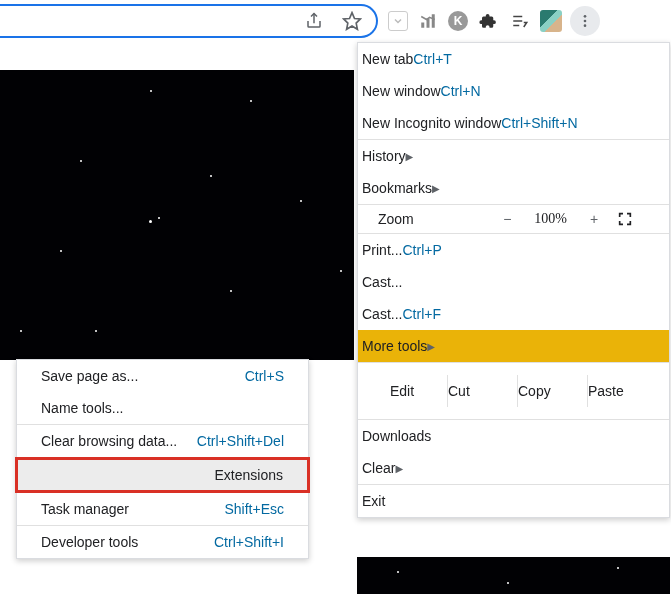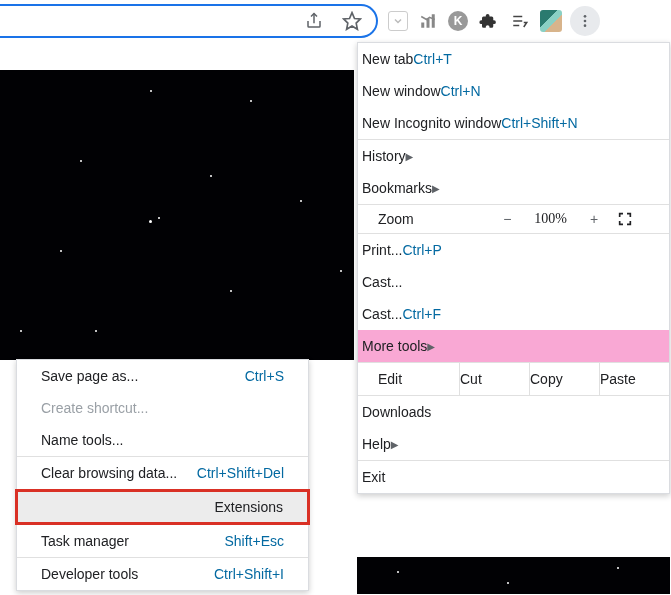--- a/index.html
+++ b/index.html
@@ -91,21 +91,21 @@
   }
   .menu-item {
     display:flex;
     align-items:center;
     justify-content:flex-start;
     padding: 8px 4px;
     cursor:pointer;
     color:#202124;
   }
   .menu-item.hover {
-    background:#f9a8d4;
+    background:#eab308;
   }
   .shortcut { color:#0369a1; }
   .sep { height:1px; background:#e0e0e0; }
   .submenu-arrow {
     color:#5f6368;
     font-size: 10px;
   }
   .zoom-row {
     display:flex;
     align-items:center;
@@ -114,21 +114,21 @@
   }
   .zoom-btn {
     color:#5f6368; width:26px; text-align:center; cursor:pointer;
   }
   .zoom-label{ flex:1; }
   .zoom-val{ color:#202124; margin: 0 4px; font-family: Liberation Serif, serif; }
   .fs-icon{ color:#202124; }
   .edit-row {
     display:flex;
     align-items:center;
-    padding:0;
+    padding:12px;
   }
   .edit-row .edit-lbl { padding:8px 20px; flex:1; }
   .edit-row .edit-btn {
     padding:8px 0;
     width:70px;
     text-align:left;
     border-left:1px solid #e0e0e0;
     color:#202124;
     cursor:pointer;
   }
@@ -292,37 +292,34 @@
     <span class="edit-lbl">Edit</span>
     <span class="edit-btn">Cut</span>
     <span class="edit-btn">Copy</span>
     <span class="edit-btn">Paste</span>
   </div>
   <div class="sep"></div>
   <div class="menu-item">
     <span>Downloads</span>
   </div>
   <div class="menu-item">
-    <span>Help</span>
+    <span>Clear</span>
     <span class="submenu-arrow">▶</span>
   </div>
   <div class="sep"></div>
   <div class="menu-item">
     <span>Exit</span>
   </div>
 </div>
 
 <div class="sub-menu">
   <div class="sub-item">
     <span>Save page as...</span>
     <span class="shortcut">Ctrl+S</span>
   </div>
-  <div class="sub-item disabled">
-    <span>Create shortcut...</span>
-  </div>
   <div class="sub-item">
     <span>Name tools...</span>
   </div>
   <div class="sep"></div>
   <div class="sub-item">
     <span>Clear browsing data...</span>
     <span class="shortcut">Ctrl+Shift+Del</span>
   </div>
   <div class="sub-item highlight-box">
     <span>Extensions</span>

